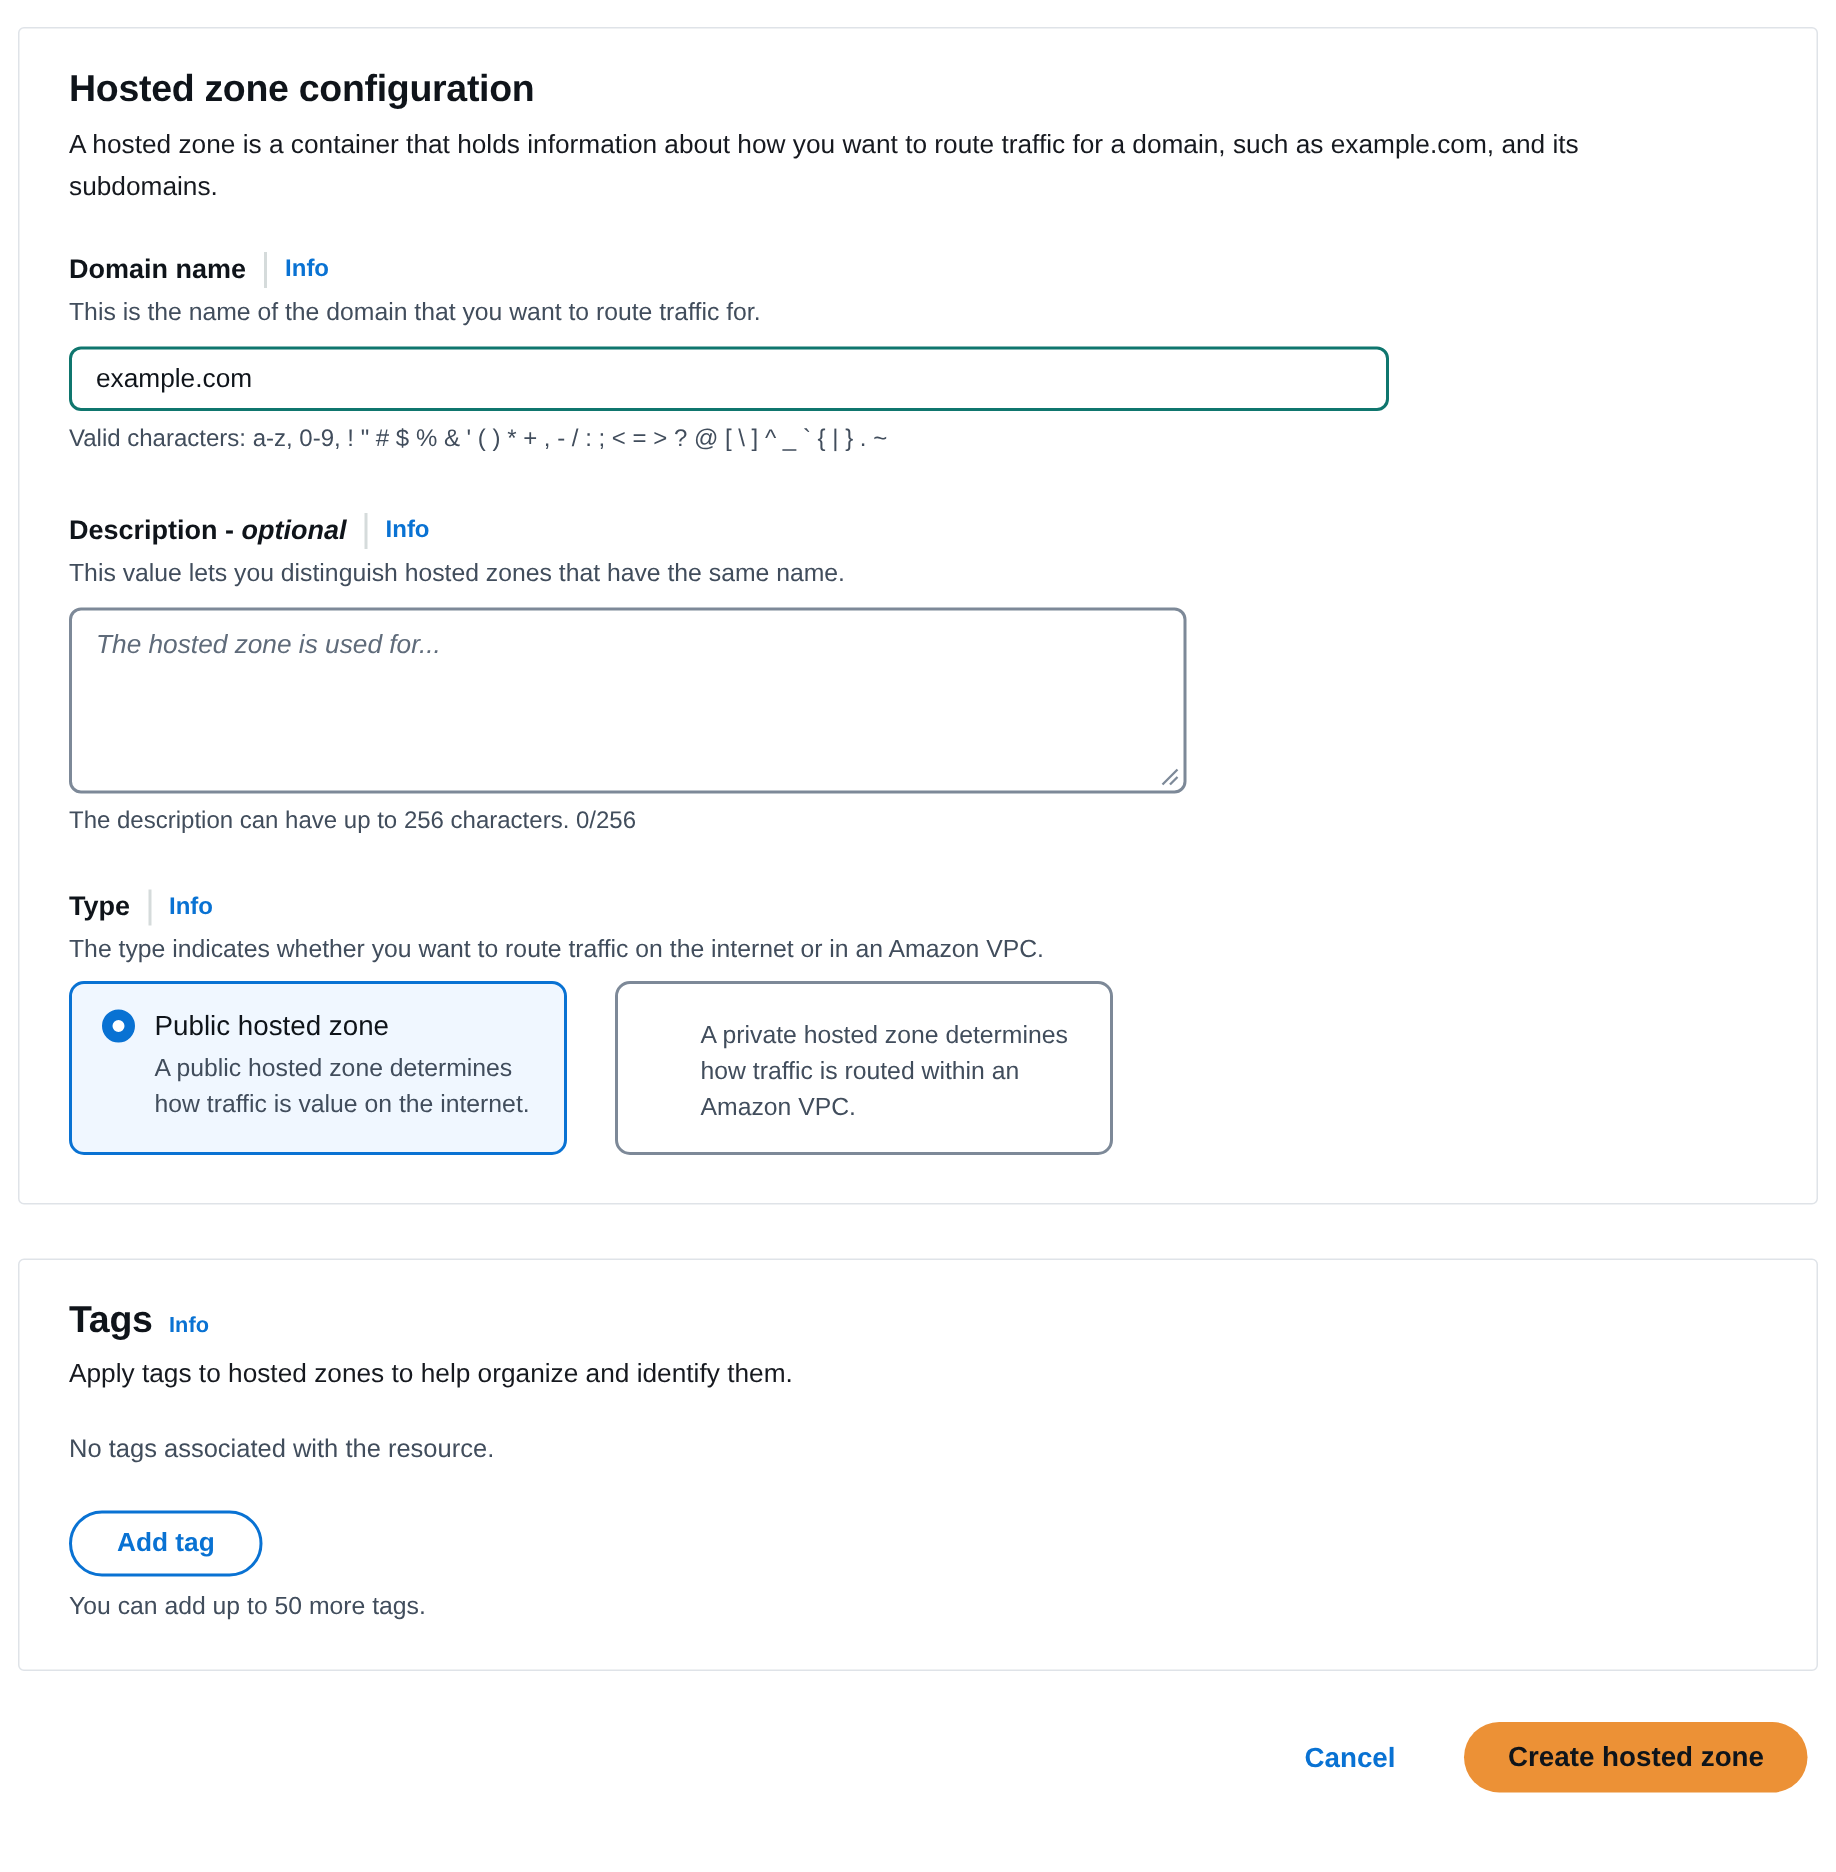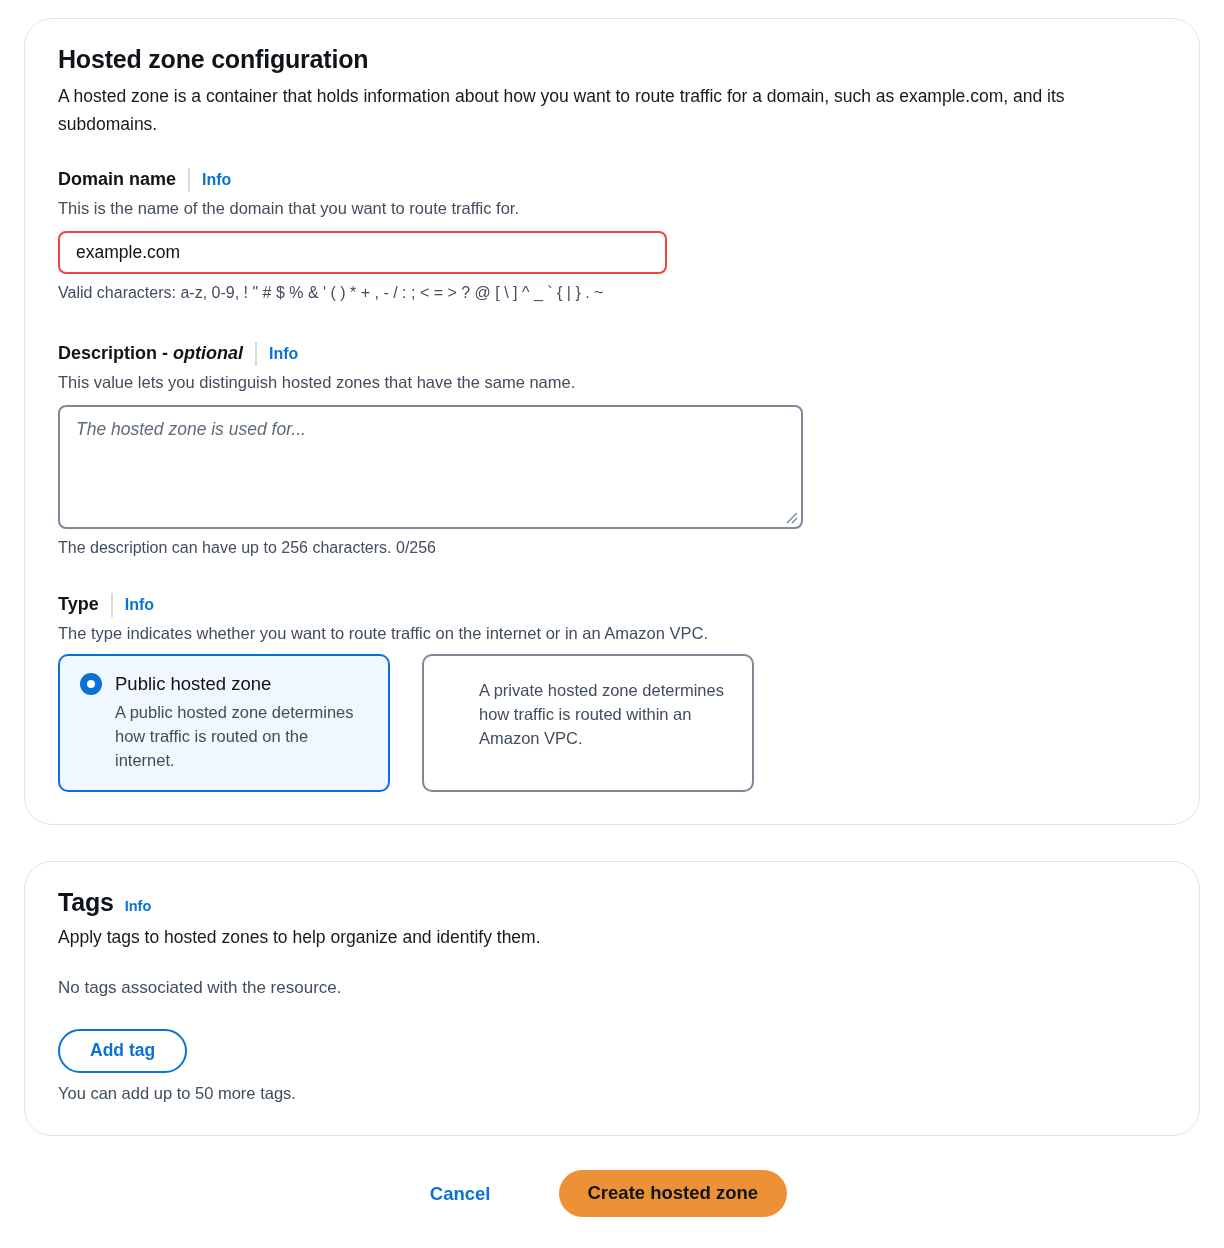--- a/index.html
+++ b/index.html
@@ -5,24 +5,24 @@
   * { box-sizing: border-box; }
   html, body { margin: 0; padding: 0; }
   body {
     width: 1224px;
     height: 1248px;
     background: #ffffff;
     font-family: "Liberation Sans", sans-serif;
     color: #0f141a;
   }
   .panel {
-    margin: 0 24px;
+    margin: 0 12px;
     background: #ffffff;
     border: 1px solid #dfe3e8;
-    border-radius: 28px;
+    border-radius: 4px;
     padding: 26px 33px 32px 33px;
   }
   .panel-config { margin-top: 18px; }
   .panel-tags { margin-top: 36px; }
 
   .panel-title {
     font-size: 25px;
     font-weight: 700;
     color: #0f141a;
     margin: 0 0 8px 0;
@@ -57,24 +57,24 @@
     text-decoration: none;
     cursor: pointer;
   }
   .field-helper {
     font-size: 16.5px;
     color: #414d5c;
     margin-top: 7px;
   }
   .text-input {
     display: block;
-    width: 609px;
+    width: 880px;
     height: 43px;
     margin-top: 13px;
-    border: 2px solid #ef4444;
+    border: 2px solid #0f766e;
     border-radius: 8px;
     padding: 0 16px;
     font-family: "Liberation Sans", sans-serif;
     font-size: 17.5px;
     color: #0f141a;
     background: #ffffff;
     outline: none;
   }
   .constraint {
     font-size: 16px;
@@ -170,23 +170,23 @@
   }
   .tags-note {
     font-size: 16.5px;
     color: #414d5c;
     margin-top: 11px;
   }
 
   .footer-actions {
     margin: 34px 19px 0 12px;
     display: flex;
-    justify-content: center;
+    justify-content: flex-end;
     align-items: center;
-    gap: 68px;
+    gap: 46px;
   }
   .cancel-link {
     color: #0972d3;
     font-size: 18.5px;
     font-weight: 700;
     background: none;
     border: none;
     font-family: "Liberation Sans", sans-serif;
     cursor: pointer;
     padding: 0;
@@ -245,21 +245,21 @@
       <a class="info-link">Info</a>
     </div>
     <div class="field-helper">The type indicates whether you want to route traffic on the internet or in an Amazon VPC.</div>
 
     <div class="radio-cards">
       <div class="radio-card selected">
         <div class="radio-card-head">
           <span class="radio-circle checked"></span>
           <span class="radio-title">Public hosted zone</span>
         </div>
-        <p class="radio-desc">A public hosted zone determines how traffic is routed on the internet.</p>
+        <p class="radio-desc">A public hosted zone determines how traffic is value on the internet.</p>
       </div>
       <div class="radio-card">
         <p class="radio-desc">A private hosted zone determines how traffic is routed within an Amazon VPC.</p>
       </div>
     </div>
   </div>
 </section>
 
 <section class="panel panel-tags">
   <div class="tags-title-row">

